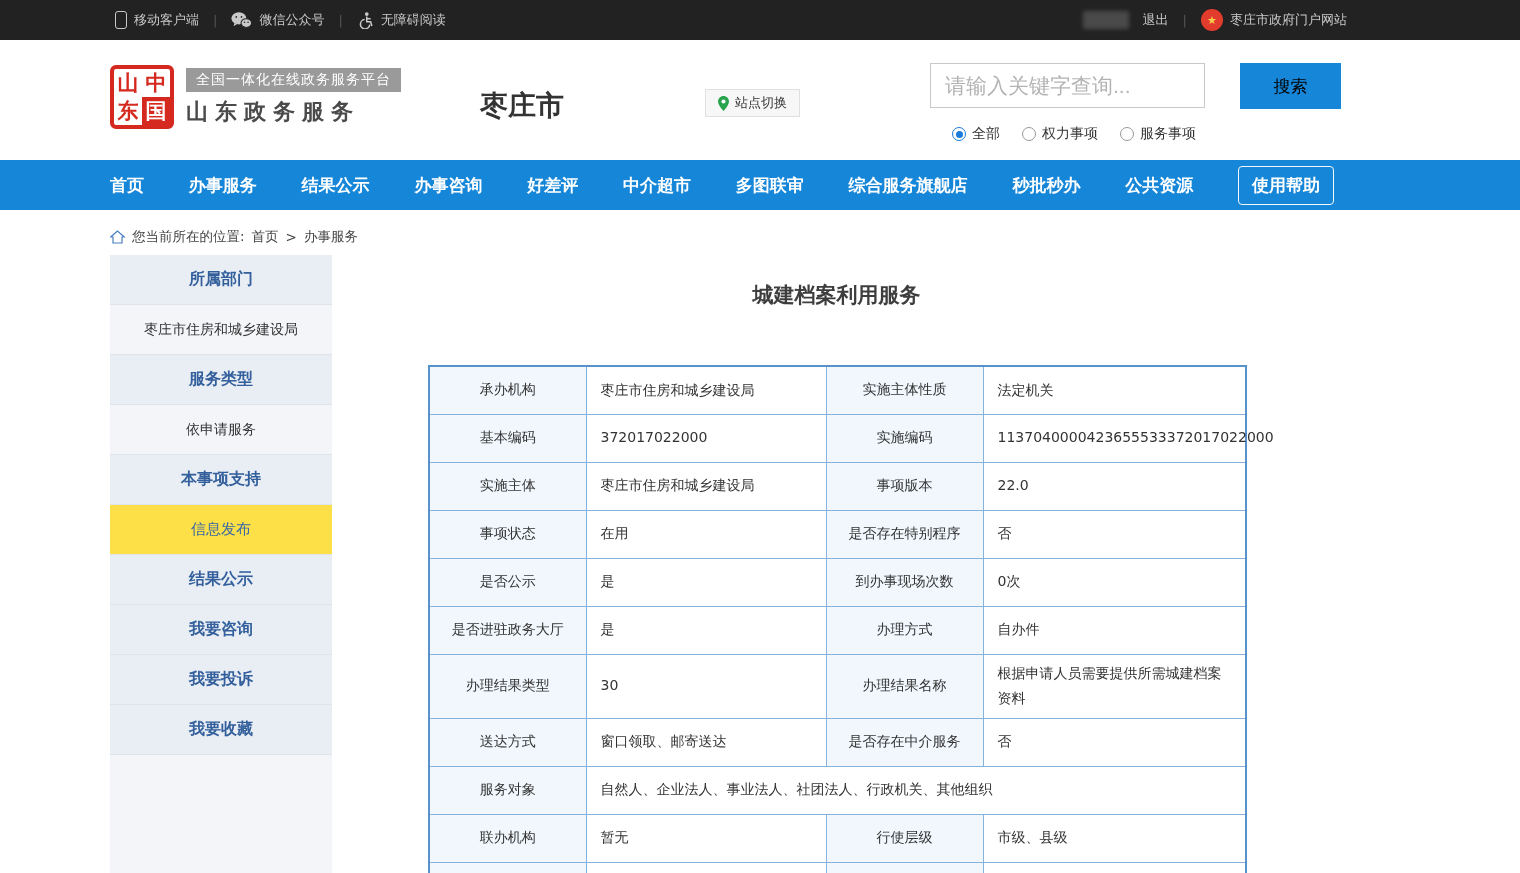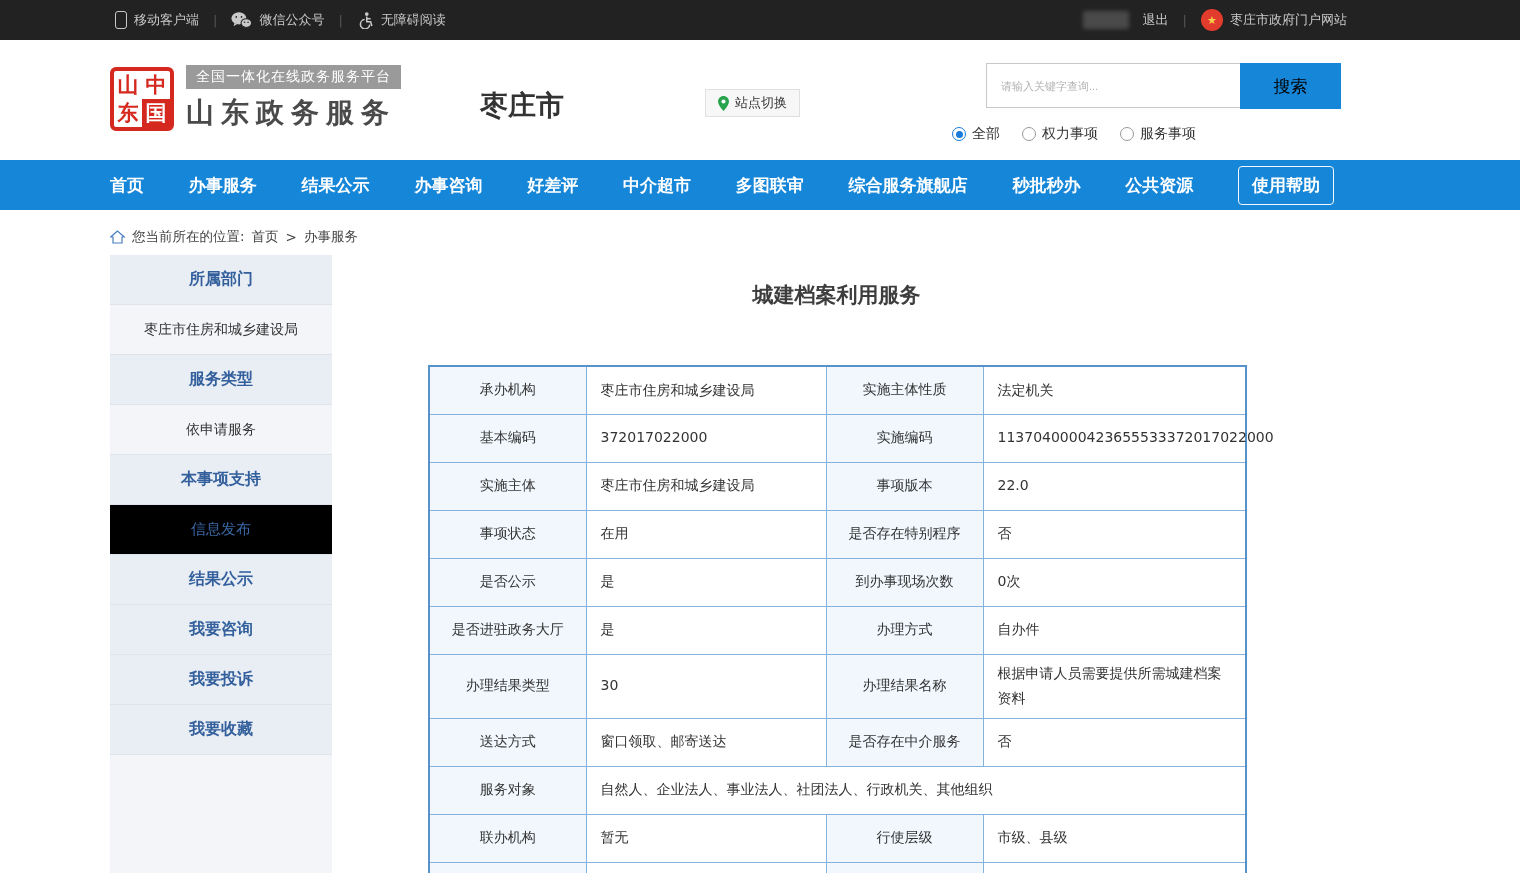--- a/index.html
+++ b/index.html
@@ -23,27 +23,27 @@
   .header { height:120px; background:#fff; }
   .header-inner { width:1300px; margin:0 auto; height:100%; position:relative; }
   .logo { position:absolute; left:0; top:25px; display:flex; gap:12px; align-items:center; }
   .seal { width:64px; height:64px; border:4px solid #d5281e; border-radius:6px;
           display:grid; grid-template-columns:1fr 1fr; grid-template-rows:1fr 1fr;
           grid-auto-flow:column; font-weight:bold; color:#d5281e; font-size:21px; }
   .seal span { display:flex; align-items:center; justify-content:center; }
   .seal .seal-inv { background:#d5281e; color:#fff; }
   .badge { background:#9a9a9a; color:#fff; font-size:14px; padding:3px 10px;
            width:fit-content; letter-spacing:1px; }
-  .site-name { font-size:28px; font-weight:bold; color:#4a4a4a; letter-spacing:7px; margin-top:5px; }
+  .site-name { font-size:22px; font-weight:bold; color:#4a4a4a; letter-spacing:7px; margin-top:5px; }
   .city { position:absolute; left:370px; top:47px; font-size:28px; font-weight:bold; color:#333; }
   .site-switch { position:absolute; left:595px; top:49px; height:28px; padding:0 12px;
                  background:#f7f7f7; border:1px solid #e0e0e0; display:flex; align-items:center;
                  gap:6px; font-size:13px; color:#333; cursor:pointer; }
-  .search-input { position:absolute; left:876px; top:23px; width:275px; height:45px;
-                  border:1px solid #c9c9c9; padding:0 14px; font-size:11px; color:#333; outline:none; }
+  .search-input { position:absolute; left:820px; top:23px; width:275px; height:45px;
+                  border:1px solid #c9c9c9; padding:0 14px; font-size:21px; color:#333; outline:none; }
   .search-input::placeholder { color:#b3b3b3; }
   .search-btn { position:absolute; left:1130px; top:23px; width:101px; height:46px;
                 background:#1586d8; color:#000000; font-size:17px; border:none; cursor:pointer; }
   .scopes { position:absolute; left:842px; top:85px; display:flex; gap:22px;
             font-size:14px; color:#333; align-items:center; }
   .scope { display:flex; align-items:center; cursor:pointer; }
   .radio { width:14px; height:14px; border-radius:50%; border:1px solid #999;
            display:inline-block; position:relative; margin-right:6px; }
   .radio.selected { border:1px solid #1a7bd9; }
   .radio.selected::after { content:''; position:absolute; inset:2.5px; background:#1a7bd9; border-radius:50%; }
@@ -60,21 +60,21 @@
                 align-items:center; gap:7px; font-size:13.5px; color:#444; height:38px; }
   .crumb-link { cursor:pointer; }
 
   
   .content { width:1300px; margin:0 auto; display:flex; margin-top:7px; }
   .sidebar { width:222px; }
   .side-row { height:50px; display:flex; align-items:center; justify-content:center;
               border-bottom:1px solid #dfe3ea; cursor:pointer; }
   .side-header { background:#e9edf4; color:#33609c; font-weight:bold; font-size:16px; }
   .side-item { background:#f3f5f9; color:#333; font-size:14px; }
-  .side-item-blue { background:#000000; color:#3a67a5; font-size:15px; }
+  .side-item-blue { background:#fde047; color:#3a67a5; font-size:15px; }
   .side-filler { background:#f3f5f9; height:120px; }
 
   .main { margin-left:96px; width:817px; }
   .main-title { text-align:center; font-size:21px; color:#3d3d3d; font-weight:bold; margin-top:26px; }
   table.detail { border-collapse:collapse; margin-top:56px; width:817px; table-layout:fixed;
                  border:2px solid #5792c8; font-size:14px; color:#333; }
   table.detail td { border:1px solid #85b3de; height:48px; }
   td.lbl { background:#f1f7fd; text-align:center; }
   td.val { background:#fff; padding:6px 14px; text-align:left; line-height:1.8; }
   tr.tall td { height:64px; }

